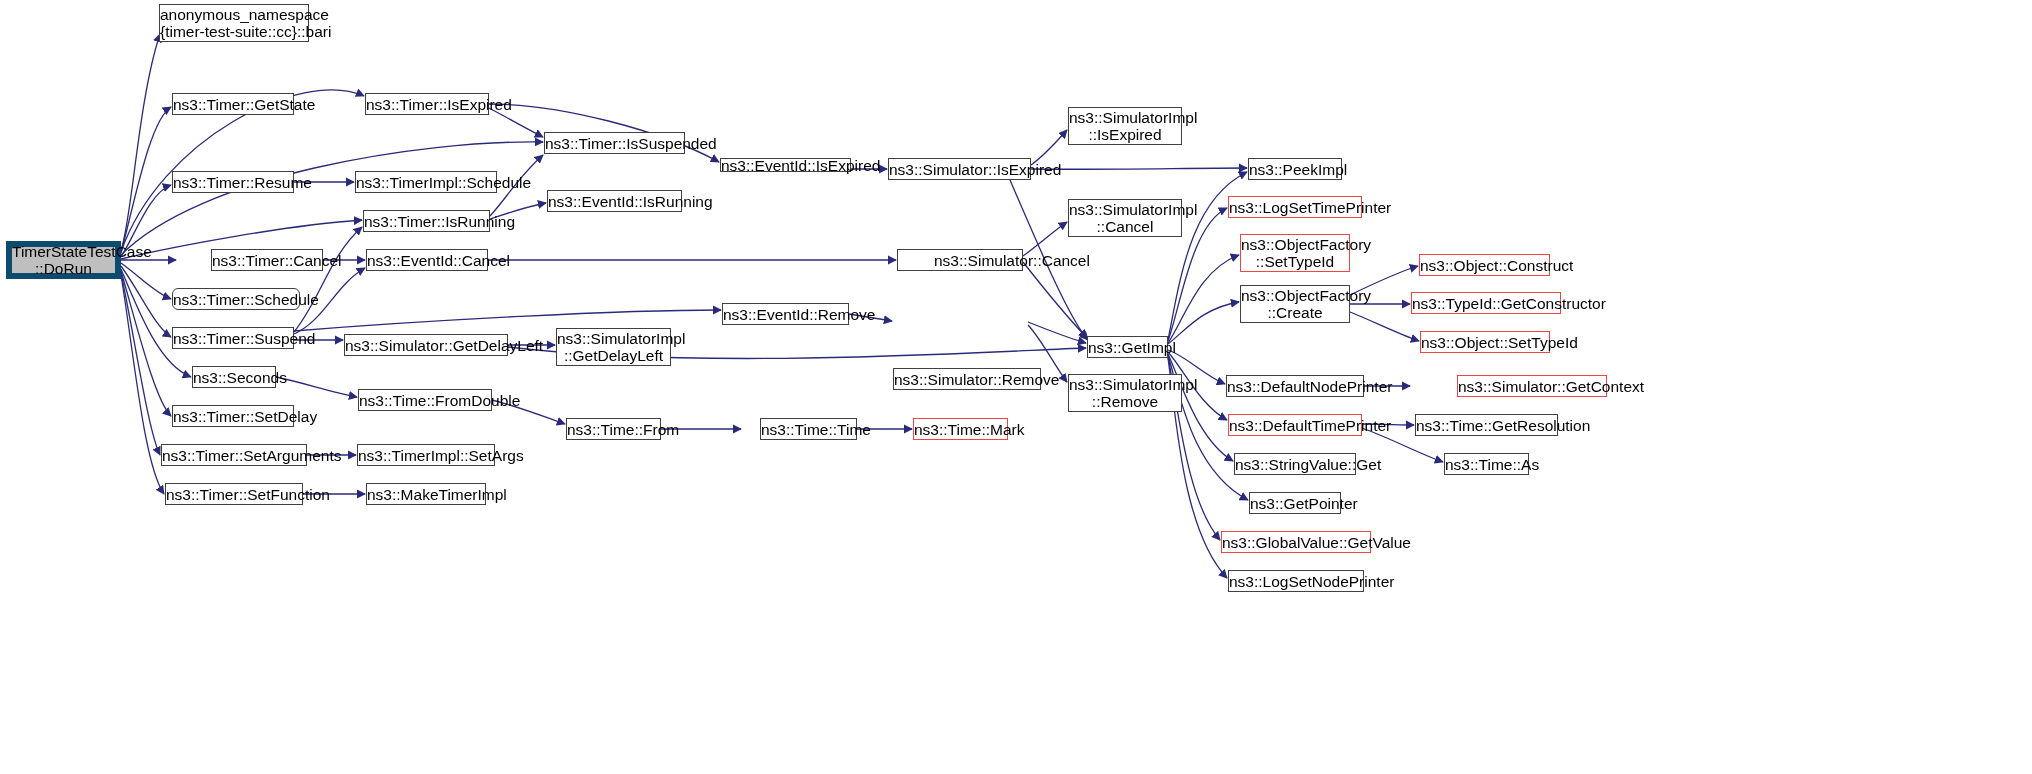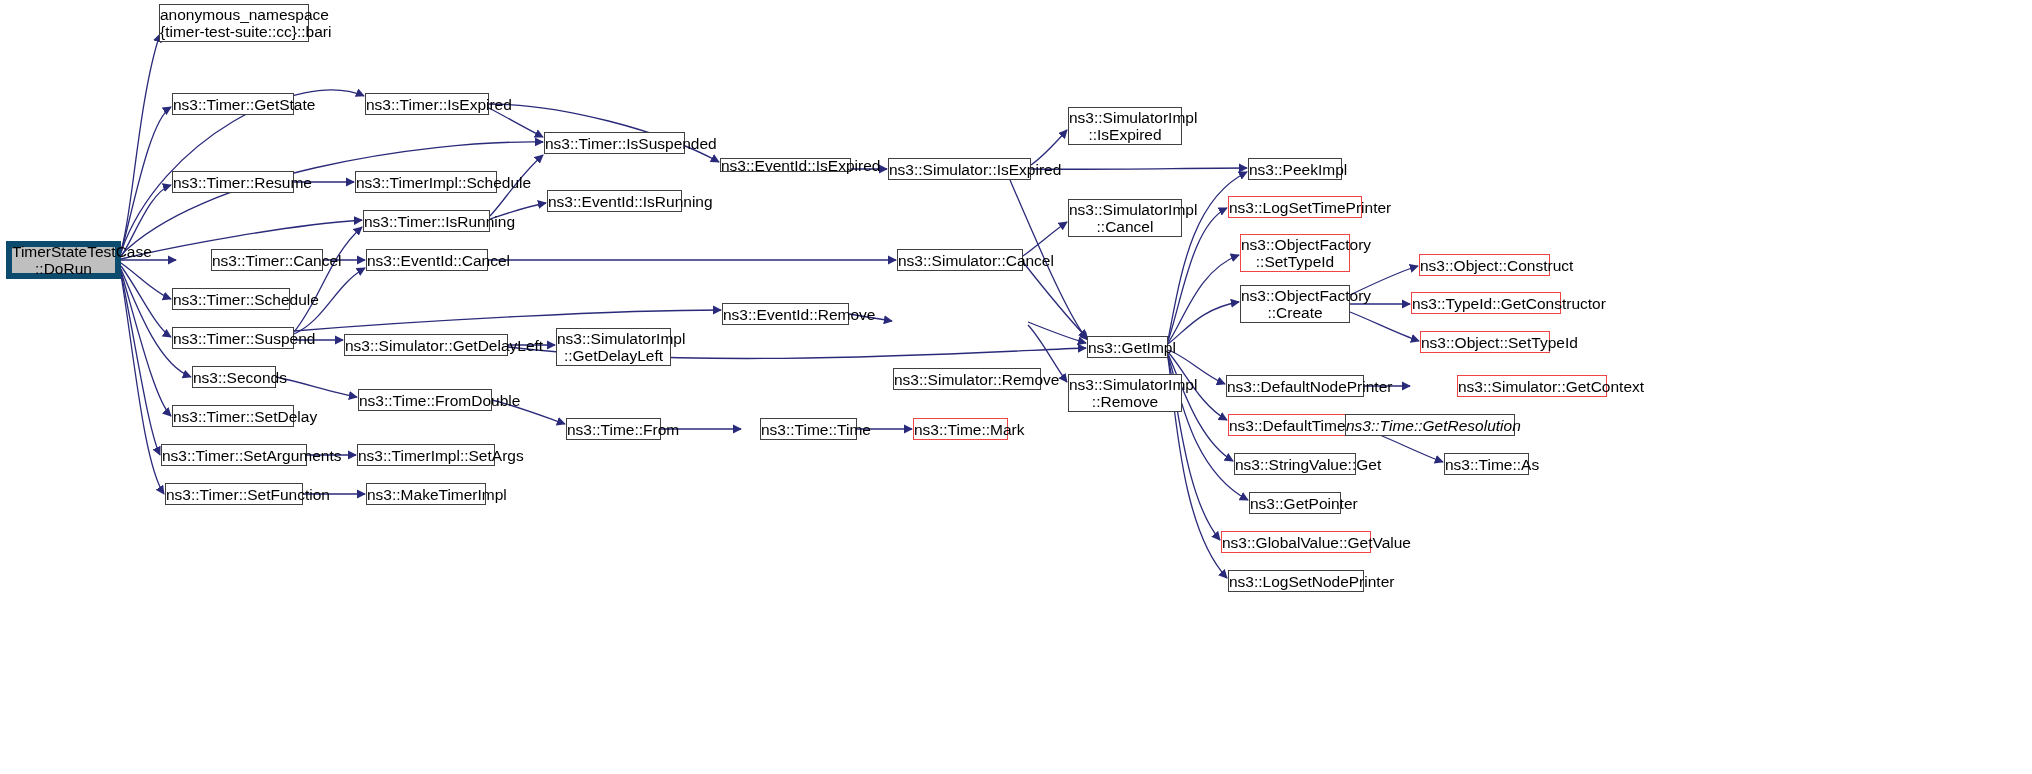--- a/index.html
+++ b/index.html
@@ -123,21 +123,21 @@
   </svg>
 
   <div id="node-layer">
       <div class="node root" style="left: 6px; top: 241px; width: 115px; height: 38px;"><span class="lbl">TimerStateTestCase
 ::DoRun</span></div>
       <div class="node" style="left: 159px; top: 4px; width: 150px; height: 38px;"><span class="lbl">anonymous_namespace
 {timer-test-suite::cc}::bari</span></div>
       <div class="node" style="left: 172px; top: 93px; width: 122px; height: 22px;"><span class="lbl">ns3::Timer::GetState</span></div>
       <div class="node" style="left: 172px; top: 171px; width: 122px; height: 22px;"><span class="lbl">ns3::Timer::Resume</span></div>
       <div class="node" style="left: 177px; top: 249px; width: 112px; height: 22px; margin-left: 34px;"><span class="lbl">ns3::Timer::Cancel</span></div>
-      <div class="node" style="left: 172px; top: 288px; width: 118px; height: 22px;"><span class="lbl">ns3::Timer::Schedule</span></div>
+      <div class="node" style="left: 172px; top: 288px; width: 128px; height: 22px; border-radius: 6px;"><span class="lbl">ns3::Timer::Schedule</span></div>
       <div class="node" style="left: 172px; top: 327px; width: 122px; height: 22px;"><span class="lbl">ns3::Timer::Suspend</span></div>
       <div class="node" style="left: 192px; top: 366px; width: 84px; height: 22px;"><span class="lbl">ns3::Seconds</span></div>
       <div class="node" style="left: 172px; top: 405px; width: 122px; height: 22px;"><span class="lbl">ns3::Timer::SetDelay</span></div>
       <div class="node" style="left: 161px; top: 444px; width: 146px; height: 22px;"><span class="lbl">ns3::Timer::SetArguments</span></div>
       <div class="node" style="left: 165px; top: 483px; width: 138px; height: 22px;"><span class="lbl">ns3::Timer::SetFunction</span></div>
       <div class="node" style="left: 365px; top: 93px; width: 124px; height: 22px;"><span class="lbl">ns3::Timer::IsExpired</span></div>
       <div class="node" style="left: 355px; top: 171px; width: 142px; height: 22px;"><span class="lbl">ns3::TimerImpl::Schedule</span></div>
       <div class="node" style="left: 363px; top: 210px; width: 127px; height: 22px;"><span class="lbl">ns3::Timer::IsRunning</span></div>
       <div class="node" style="left: 366px; top: 249px; width: 122px; height: 22px;"><span class="lbl">ns3::EventId::Cancel</span></div>
       <div class="node" style="left: 344px; top: 334px; width: 164px; height: 22px;"><span class="lbl">ns3::Simulator::GetDelayLeft</span></div>
@@ -146,21 +146,21 @@
       <div class="node" style="left: 366px; top: 483px; width: 120px; height: 22px;"><span class="lbl">ns3::MakeTimerImpl</span></div>
       <div class="node" style="left: 544px; top: 132px; width: 141px; height: 22px;"><span class="lbl">ns3::Timer::IsSuspended</span></div>
       <div class="node" style="left: 547px; top: 190px; width: 135px; height: 22px;"><span class="lbl">ns3::EventId::IsRunning</span></div>
       <div class="node" style="left: 556px; top: 328px; width: 115px; height: 38px;"><span class="lbl">ns3::SimulatorImpl
 ::GetDelayLeft</span></div>
       <div class="node" style="left: 566px; top: 418px; width: 95px; height: 22px;"><span class="lbl">ns3::Time::From</span></div>
       <div class="node" style="left: 720px; top: 158px; width: 131px; height: 14px; justify-content: center;"><span class="lbl">ns3::EventId::IsExpired</span></div>
       <div class="node" style="left: 722px; top: 303px; width: 127px; height: 22px;"><span class="lbl">ns3::EventId::Remove</span></div>
       <div class="node" style="left: 760px; top: 418px; width: 97px; height: 22px;"><span class="lbl">ns3::Time::Time</span></div>
       <div class="node" style="left: 888px; top: 158px; width: 143px; height: 22px;"><span class="lbl">ns3::Simulator::IsExpired</span></div>
-      <div class="node" style="left: 897px; top: 249px; width: 126px; height: 22px;"><span class="lbl">ns3::Simulator::Cancel</span></div>
+      <div class="node" style="left: 897px; top: 249px; width: 126px; height: 22px; padding-left: 36px;"><span class="lbl">ns3::Simulator::Cancel</span></div>
       <div class="node" style="left: 893px; top: 324px; width: 148px; height: 22px; margin-top: 44px;"><span class="lbl">ns3::Simulator::Remove</span></div>
       <div class="node red" style="left: 913px; top: 418px; width: 95px; height: 22px;"><span class="lbl">ns3::Time::Mark</span></div>
       <div class="node" style="left: 1068px; top: 107px; width: 114px; height: 38px;"><span class="lbl">ns3::SimulatorImpl
 ::IsExpired</span></div>
       <div class="node" style="left: 1068px; top: 199px; width: 114px; height: 38px;"><span class="lbl">ns3::SimulatorImpl
 ::Cancel</span></div>
       <div class="node" style="left: 1087px; top: 336px; width: 81px; height: 22px;"><span class="lbl">ns3::GetImpl</span></div>
       <div class="node" style="left: 1068px; top: 374px; width: 114px; height: 38px;"><span class="lbl">ns3::SimulatorImpl
 ::Remove</span></div>
       <div class="node" style="left: 1248px; top: 158px; width: 94px; height: 22px;"><span class="lbl">ns3::PeekImpl</span></div>
@@ -172,17 +172,17 @@
       <div class="node" style="left: 1226px; top: 375px; width: 138px; height: 22px;"><span class="lbl">ns3::DefaultNodePrinter</span></div>
       <div class="node red" style="left: 1228px; top: 414px; width: 134px; height: 22px;"><span class="lbl">ns3::DefaultTimePrinter</span></div>
       <div class="node" style="left: 1234px; top: 453px; width: 122px; height: 22px;"><span class="lbl">ns3::StringValue::Get</span></div>
       <div class="node" style="left: 1249px; top: 492px; width: 92px; height: 22px;"><span class="lbl">ns3::GetPointer</span></div>
       <div class="node red" style="left: 1221px; top: 531px; width: 150px; height: 22px;"><span class="lbl">ns3::GlobalValue::GetValue</span></div>
       <div class="node" style="left: 1228px; top: 570px; width: 136px; height: 22px;"><span class="lbl">ns3::LogSetNodePrinter</span></div>
       <div class="node red" style="left: 1419px; top: 254px; width: 131px; height: 22px;"><span class="lbl">ns3::Object::Construct</span></div>
       <div class="node red" style="left: 1411px; top: 292px; width: 150px; height: 22px;"><span class="lbl">ns3::TypeId::GetConstructor</span></div>
       <div class="node red" style="left: 1420px; top: 331px; width: 130px; height: 22px;"><span class="lbl">ns3::Object::SetTypeId</span></div>
       <div class="node red" style="left: 1411px; top: 375px; width: 150px; height: 22px; margin-left: 46px;"><span class="lbl">ns3::Simulator::GetContext</span></div>
-      <div class="node" style="left: 1345px; top: 414px; width: 170px; height: 22px; font-style: italic;"><span class="lbl">ns3::Time::GetResolution</span></div>
+      <div class="node" style="left: 1415px; top: 414px; width: 143px; height: 22px;"><span class="lbl">ns3::Time::GetResolution</span></div>
       <div class="node" style="left: 1444px; top: 453px; width: 85px; height: 22px;"><span class="lbl">ns3::Time::As</span></div>
     </div>
 
 </div>
 
 </body></html>

